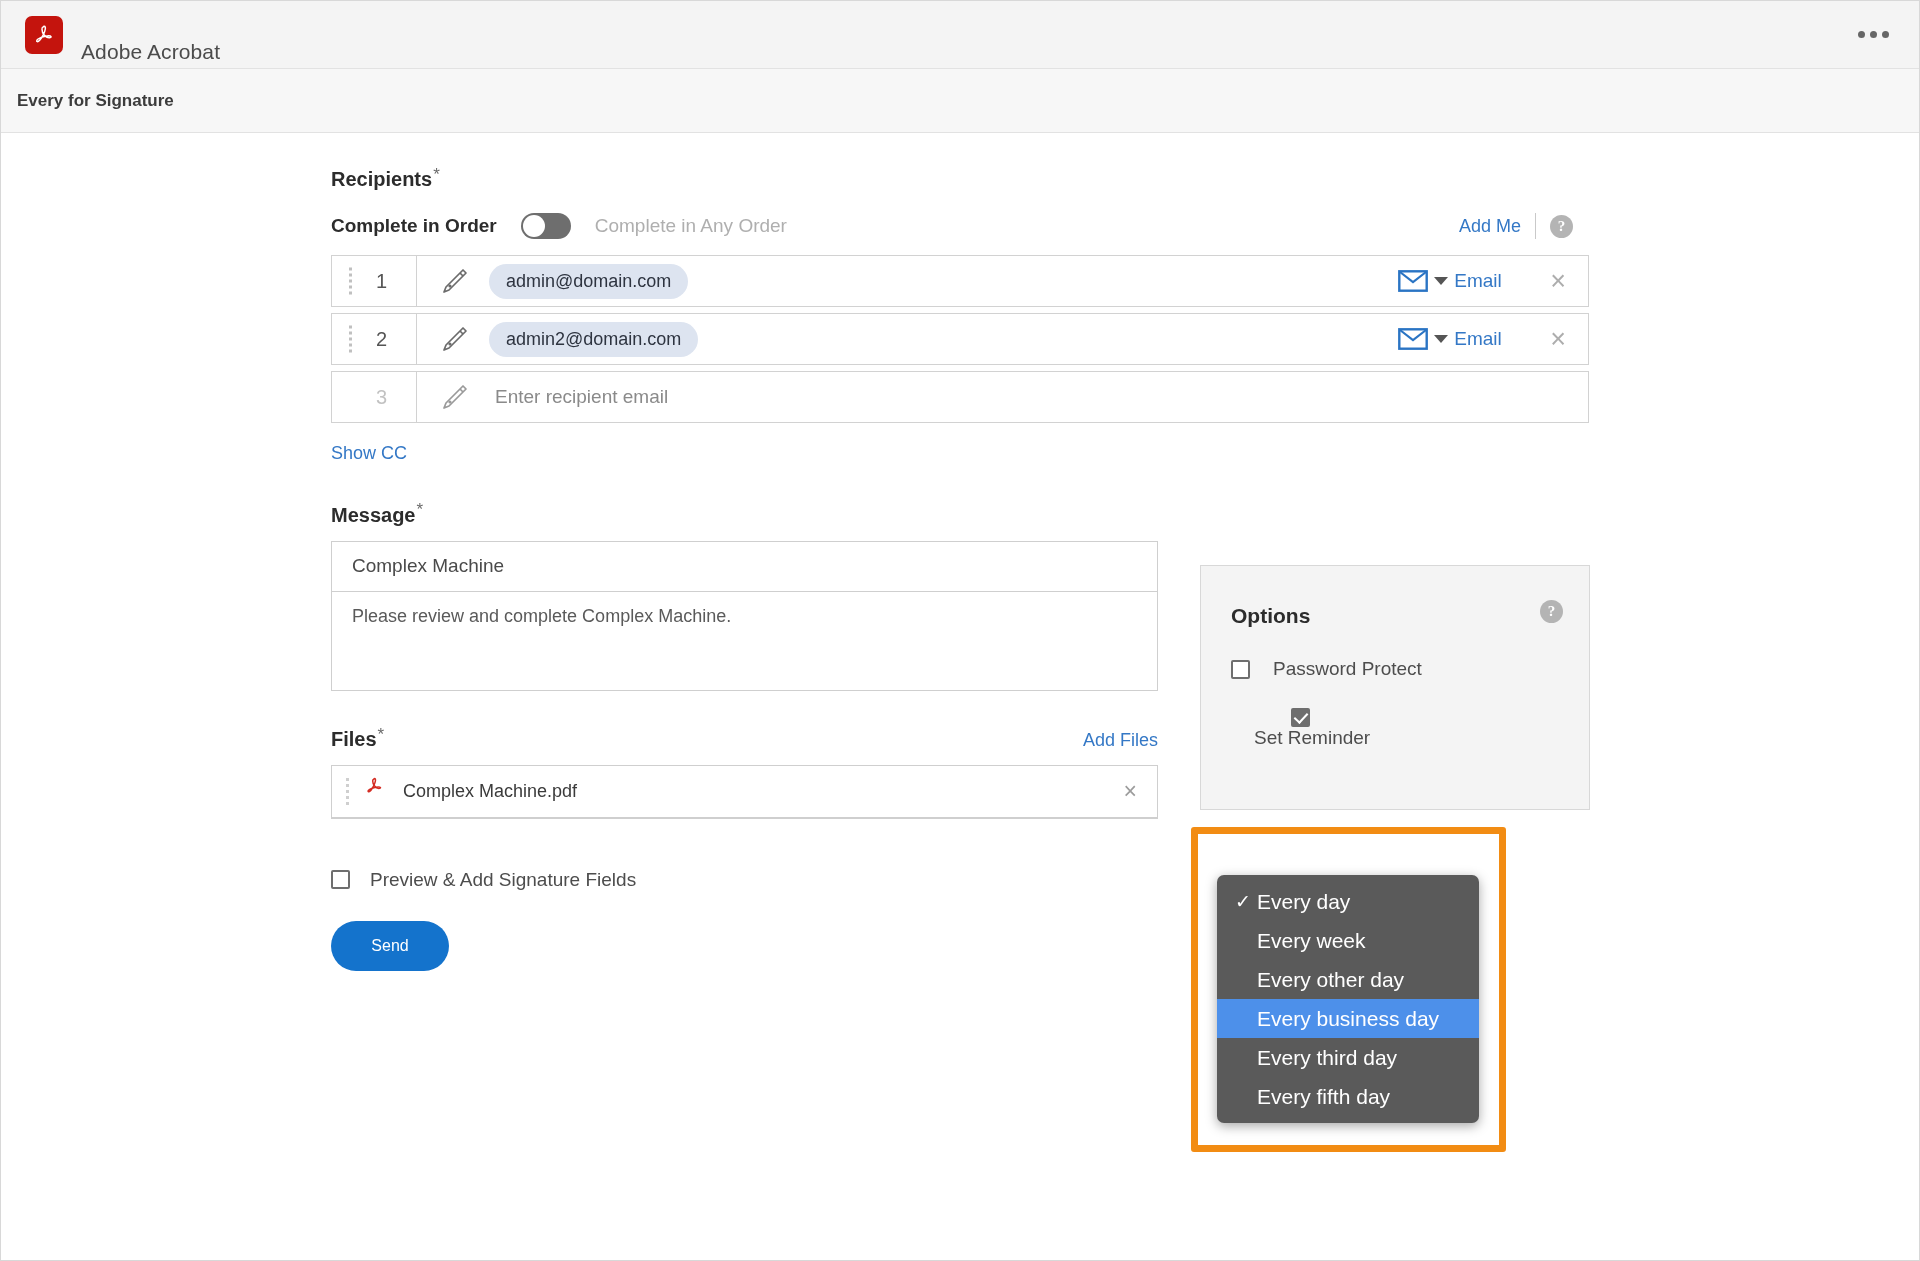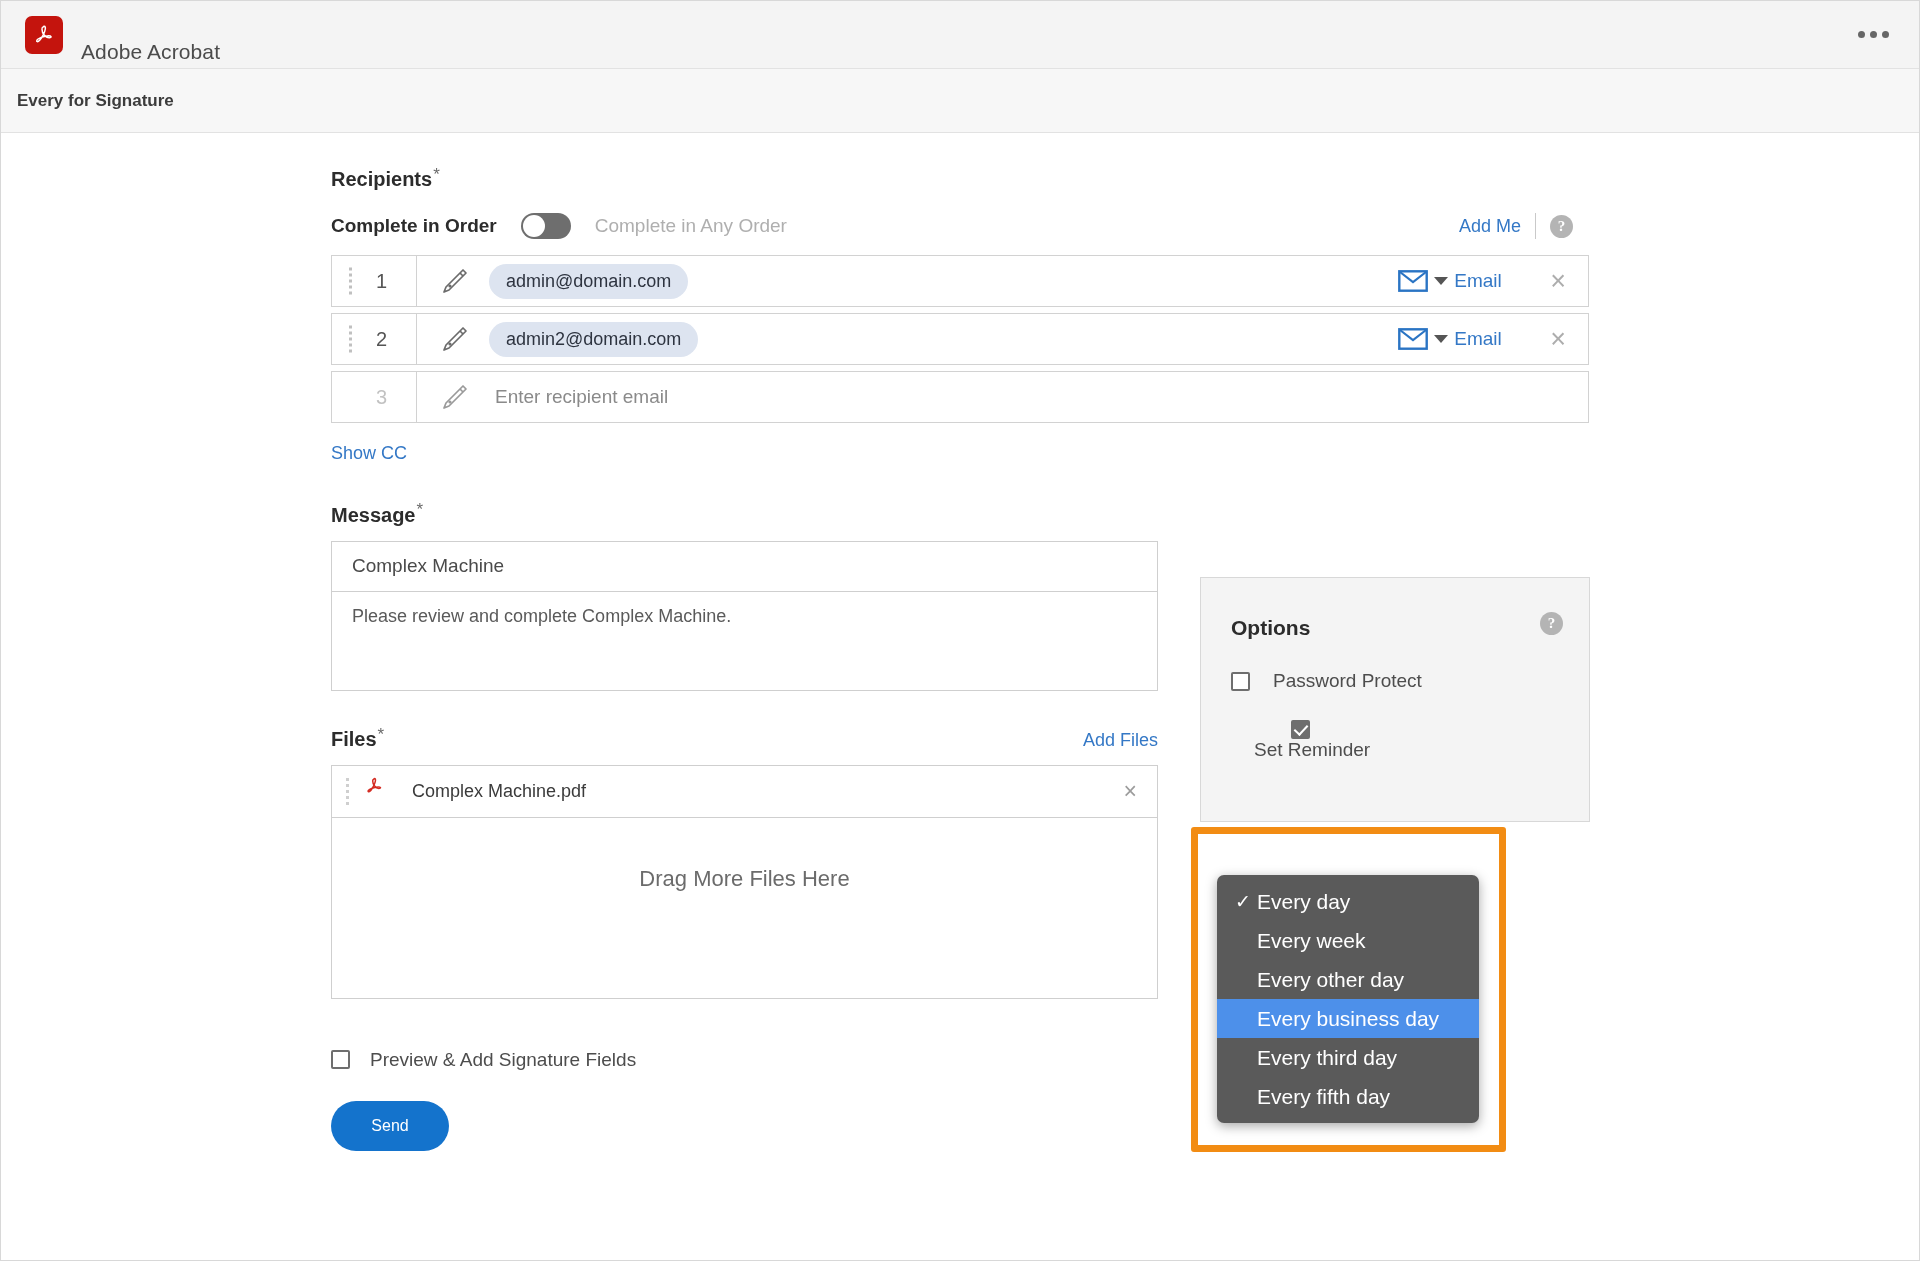--- a/index.html
+++ b/index.html
@@ -283,21 +283,21 @@
   .file-row {
     height: 52px;
     display: flex; align-items: center;
     border-bottom: 1px solid #cfcfcf;
     padding: 0 20px 0 14px;
   }
   .file-dots { display: flex; flex-direction: column; gap: 3px; margin-right: 14px; cursor: grab;}
   .file-dots i { width: 3px; height: 3px; background: #cfcfcf; display: block; }
   .file-name {
     font-size: 18px; color: #3b3b3b;
-    margin-left: 25px;
+    margin-left: 16px;
   }
   .file-x {
     margin-left: auto;
     font-size: 23px; color: #9c9c9c; line-height: 1; cursor: pointer; font-weight: 300;
   }
   .dropzone {
     height: 180px;
     display: flex; align-items: flex-start; justify-content: center;
     padding-top: 48px;
     font-size: 22px;
@@ -344,21 +344,21 @@
     display: flex; align-items: center; justify-content: center;
     cursor: pointer;
     border: none;
     font-family: "Liberation Sans", sans-serif;
   }
 
   
   .options-panel {
     position: absolute;
     left: 1199px;
-    top: 444px;
+    top: 432px;
     width: 390px;
     height: 245px;
     background: #f4f4f4;
     border: 1px solid #d8d8d8;
   }
   .options-title {
     font-size: 21px; font-weight: bold; color: #2c2c2c;
     position: absolute; left: 30px; top: 38px;
   }
   .options-help {
@@ -569,21 +569,20 @@
               <i></i>
             </div>
           <span>
             <svg width="24" height="28" viewBox="0 0 24 28">
               <path d="M11.5 3.5c.9 0 1.1 1.3.9 2.4-.2 1.2-.8 3.1-1.6 4.8-.9 1.7-2 3.5-3 4.7-1 1-2 1.6-2.5 1.3-.5-.3-.2-1.3 1-2.1 1.4-1 4-2 6.4-2.4 2.3-.4 4.4-.3 4.7.3.3.5-.5 1-1.5 1-1.3-.1-3.1-1-4.3-2.5-1.3-1.4-1.9-3.3-1.9-4.9 0-1.2.3-1.7.8-1.7z" fill="none" stroke="#d42b22" stroke-width="1.5" stroke-linejoin="round"></path>
             </svg>
           </span>
           <span class="file-name">Complex Machine.pdf</span>
           <span class="file-x">×</span>
         </div>
-        <div class="dropzone">Drag More Files Here</div>
       </div>
 
       
       <div class="preview-row">
         <span class="cbox"></span>
         <span class="preview-label">Preview &amp; Add Signature Fields</span>
       </div>
       <button class="send-btn">Send</button>
 
     </div>

